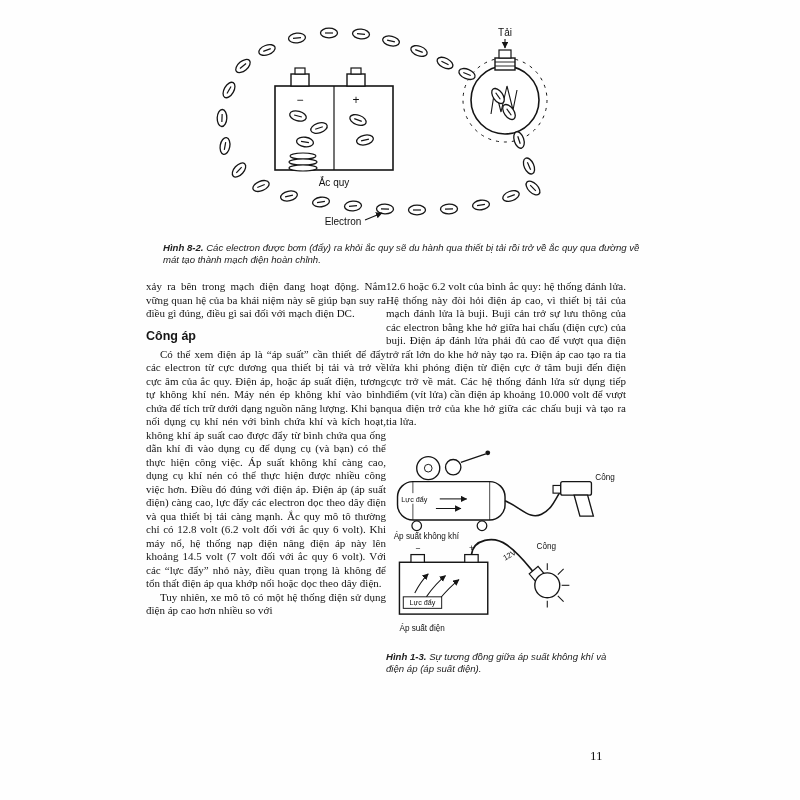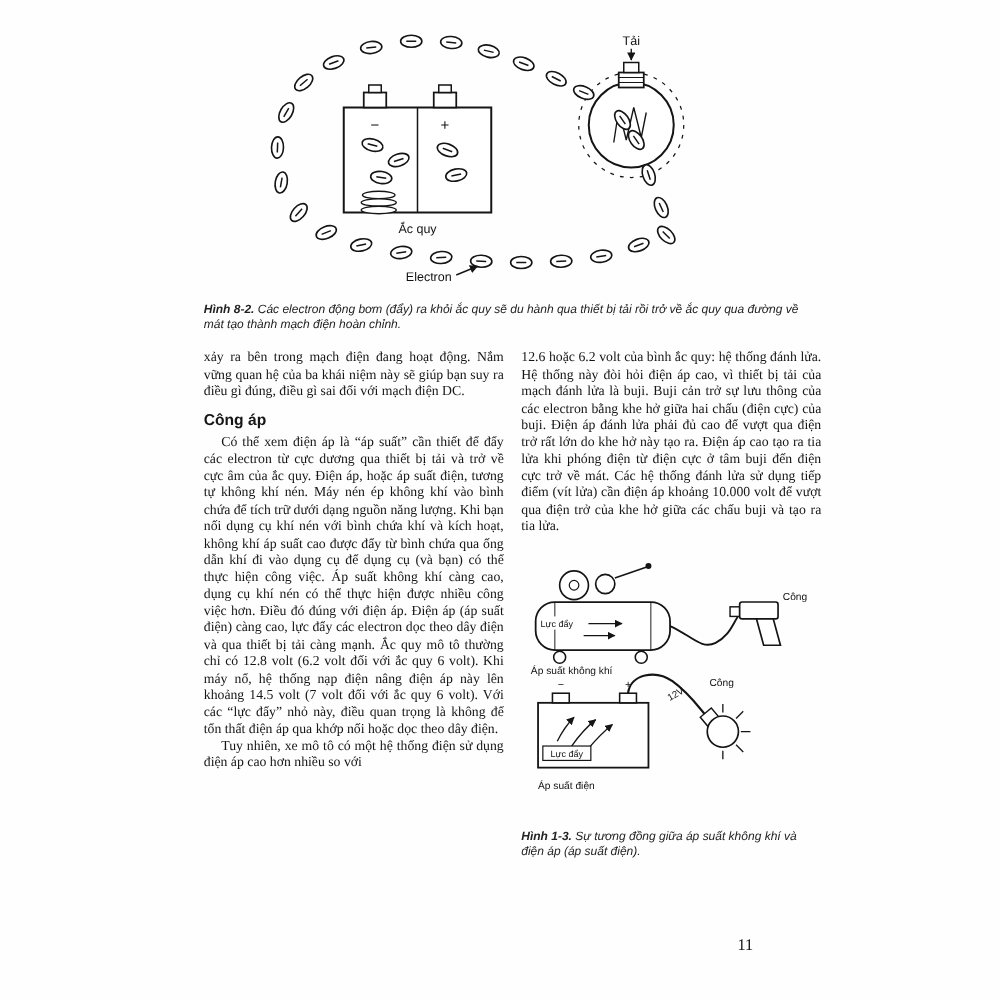--- a/index.html
+++ b/index.html
@@ -3,27 +3,27 @@
 <meta charset="utf-8">
 <style>
   *{margin:0;padding:0;box-sizing:border-box}
   html,body{width:800px;height:800px}
   body{background:#fff;position:relative;font-family:"Liberation Serif",serif;color:#151515;overflow:hidden}
   .page{position:absolute;inset:0;background:#fefefe}
   .fig1{position:absolute;left:195px;top:24px;width:420px;height:210px}
   .cap1{position:absolute;left:163px;top:242px;width:478px}
   .caption{font-family:"Liberation Sans",sans-serif;font-style:italic;font-size:9.6px;line-height:12.2px;color:#222}
   .capb{font-weight:bold}
-  .cols{position:absolute;left:163px;top:280px;width:494px;display:flex;gap:14px}
+  .cols{position:absolute;left:146px;top:280px;width:494px;display:flex;}
   .col{width:240px}
   .col p{font-size:11px;line-height:13.5px;text-align:justify}
   p.ind{text-indent:14px}
   .col h3{font-family:"Liberation Sans",sans-serif;font-size:12.5px;font-weight:bold;margin:8px 0 5px}
   .fig2{margin-top:12px}
-  .cap2{margin-top:16px}
+  .cap2{margin-top:3px}
   .pagenum{position:absolute;left:590px;top:748px;width:44px;text-align:left;font-size:13px}
   svg{display:block}
   svg text{font-family:"Liberation Sans",sans-serif;fill:#111}
   .ln{stroke:#151515;fill:none}
 </style>
 </head>
 <body>
 
 <div class="page">
 
@@ -99,21 +99,21 @@
         <use href="#el1" transform="translate(94,172) rotate(-12)"></use>
         <use href="#el1" transform="translate(66,162) rotate(-22)"></use>
         <use href="#el1" transform="translate(44,146) rotate(-48)"></use>
       </g>
       <text x="148" y="201" font-size="10" text-anchor="middle">Electron</text>
       <line class="ln" x1="170" y1="196" x2="187" y2="189" stroke-width="1.1" marker-end="url(#arr1)"></line>
     </svg>
   </figure>
 
   <div class="caption cap1">
-    <span class="capb">Hình 8-2.</span><span> Các electron động bơm (đẩy) ra khỏi ắc quy sẽ du hành qua thiết bị tải rồi trở về ắc quy qua đường về mát tạo thành mạch điện hoàn chỉnh.</span>
+    <span class="capb">Hình 8-2.</span><span> Các electron được bơm (đẩy) ra khỏi ắc quy sẽ du hành qua thiết bị tải rồi trở về ắc quy qua đường về mát tạo thành mạch điện hoàn chỉnh.</span>
   </div>
 
   <div class="cols">
     <div class="col">
       <p>xảy ra bên trong mạch điện đang hoạt động. Nắm vững quan hệ của ba khái niệm này sẽ giúp bạn suy ra điều gì đúng, điều gì sai đối với mạch điện DC.</p>
       <h3>Công áp</h3>
       <p class="ind">Có thể xem điện áp là “áp suất” cần thiết để đẩy các electron từ cực dương qua thiết bị tải và trở về cực âm của ắc quy. Điện áp, hoặc áp suất điện, tương tự không khí nén. Máy nén ép không khí vào bình chứa để tích trữ dưới dạng nguồn năng lượng. Khi bạn nối dụng cụ khí nén với bình chứa khí và kích hoạt, không khí áp suất cao được đẩy từ bình chứa qua ống dẫn khí đi vào dụng cụ để dụng cụ (và bạn) có thể thực hiện công việc. Áp suất không khí càng cao, dụng cụ khí nén có thể thực hiện được nhiều công việc hơn. Điều đó đúng với điện áp. Điện áp (áp suất điện) càng cao, lực đẩy các electron dọc theo dây điện và qua thiết bị tải càng mạnh. Ắc quy mô tô thường chỉ có 12.8 volt (6.2 volt đối với ắc quy 6 volt). Khi máy nổ, hệ thống nạp điện nâng điện áp này lên khoảng 14.5 volt (7 volt đối với ắc quy 6 volt). Với các “lực đẩy” nhỏ này, điều quan trọng là không để tổn thất điện áp qua khớp nối hoặc dọc theo dây điện.</p>
       <p class="ind">Tuy nhiên, xe mô tô có một hệ thống điện sử dụng điện áp cao hơn nhiều so với</p>
     </div>
 

